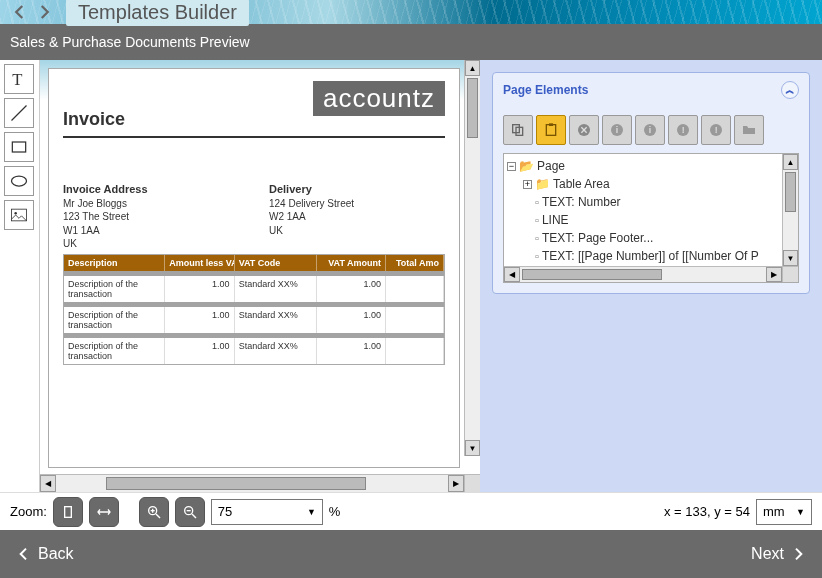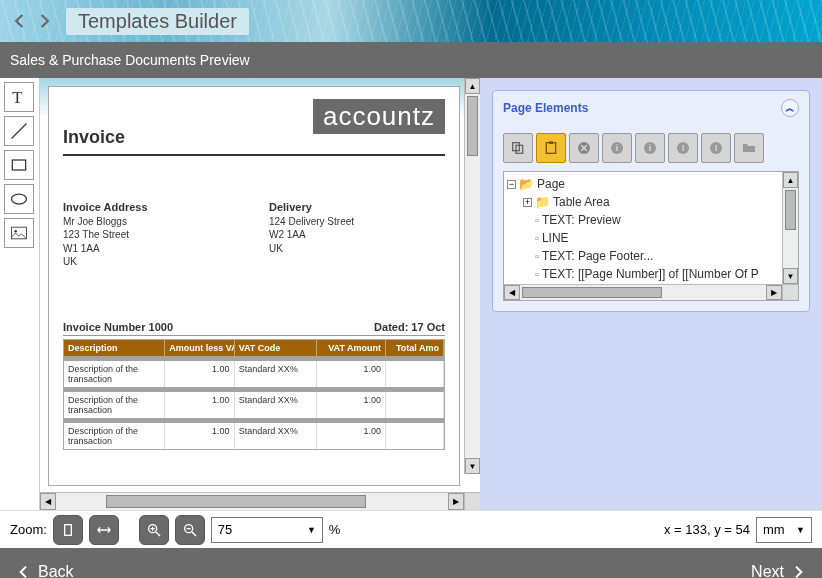--- a/index.html
+++ b/index.html
@@ -1,19 +1,19 @@
 <!DOCTYPE html>
 <html><head>
 <meta charset="utf-8">
 <style>
   * { box-sizing: border-box; margin: 0; padding: 0; }
   body { font-family: Arial, sans-serif; font-size: 12px; background: #fff; width: 822px; height: 578px; overflow: hidden; position: relative; }
   
   
-  .banner { height: 42px; background: linear-gradient(90deg, #9dd4e8 0%, #6bb5d0 20%, #a8d8e5 40%, #006b8f 60%, #0089b5 80%, #00a5d0 100%); position: relative; display: flex; align-items: center; padding: 0 8px; }
+  .banner { height: 24px; background: linear-gradient(90deg, #9dd4e8 0%, #6bb5d0 20%, #a8d8e5 40%, #006b8f 60%, #0089b5 80%, #00a5d0 100%); position: relative; display: flex; align-items: center; padding: 0 8px; }
   .banner-overlay { position: absolute; inset: 0; background-image: repeating-linear-gradient(75deg, rgba(255,255,255,0.15) 0px, rgba(255,255,255,0.15) 2px, transparent 2px, transparent 12px), repeating-linear-gradient(105deg, rgba(255,255,255,0.1) 0px, rgba(255,255,255,0.1) 1px, transparent 1px, transparent 8px); }
   .nav-btn { width: 24px; height: 24px; display: flex; align-items: center; justify-content: center; cursor: pointer; z-index: 1; color: #555; }
   .nav-btn svg { width: 18px; height: 18px; }
   .app-title { font-size: 20px; color: #555; margin-left: 10px; z-index: 1; background: #d0e8f0; padding: 2px 12px; border-radius: 2px; }
   
   
   .subheader { height: 36px; background: #6a6a6a; color: #fff; font-size: 14px; display: flex; align-items: center; padding: 0 10px; }
   
   
   .main { display: flex; height: 432px; }
@@ -159,24 +159,20 @@
             <span>W1 1AA</span><br>
             <span>UK</span>
           </div>
           <div class="addr-col">
             <b>Delivery</b><br>
             <span>124 Delivery Street</span><br>
             <span>W2 1AA</span><br>
             <span>UK</span>
           </div>
         </div>
-        <div class="inv-row">
-          <span>Invoice Number 1000</span>
-          <span>Dated: 17 Oct</span>
-        </div>
         <div class="grid">
           <div class="grid-head">
             <div class="c1">Description</div>
             <div class="c2">Amount less VAT</div>
             <div class="c3">VAT Code</div>
             <div class="c4">VAT Amount</div>
             <div class="c5">Total Amo</div>
           </div>
           <div class="grid-row">
             <div class="c1">Description of the transaction</div>
@@ -280,21 +276,21 @@
               <span class="folder-icon">📂</span>
               <span class="tree-text">Page</span>
             </div>
             <div class="tree-row" style="padding-left:16px">
               <span style="font-size:9px;border:1px solid #888;width:9px;height:9px;line-height:7px;text-align:center">+</span>
               <span class="folder-icon">📁</span>
               <span class="tree-text">Table Area</span>
             </div>
             <div class="tree-row" style="padding-left:28px">
                 <span class="file-icon">▫</span>
-                <span class="tree-text">TEXT: Preview</span>
+                <span class="tree-text">TEXT: Number</span>
               </div>
             <div class="tree-row" style="padding-left:28px">
                 <span class="file-icon">▫</span>
                 <span class="tree-text">LINE</span>
               </div>
             <div class="tree-row" style="padding-left:28px">
                 <span class="file-icon">▫</span>
                 <span class="tree-text">TEXT: Page Footer...</span>
               </div>
             <div class="tree-row" style="padding-left:28px">

